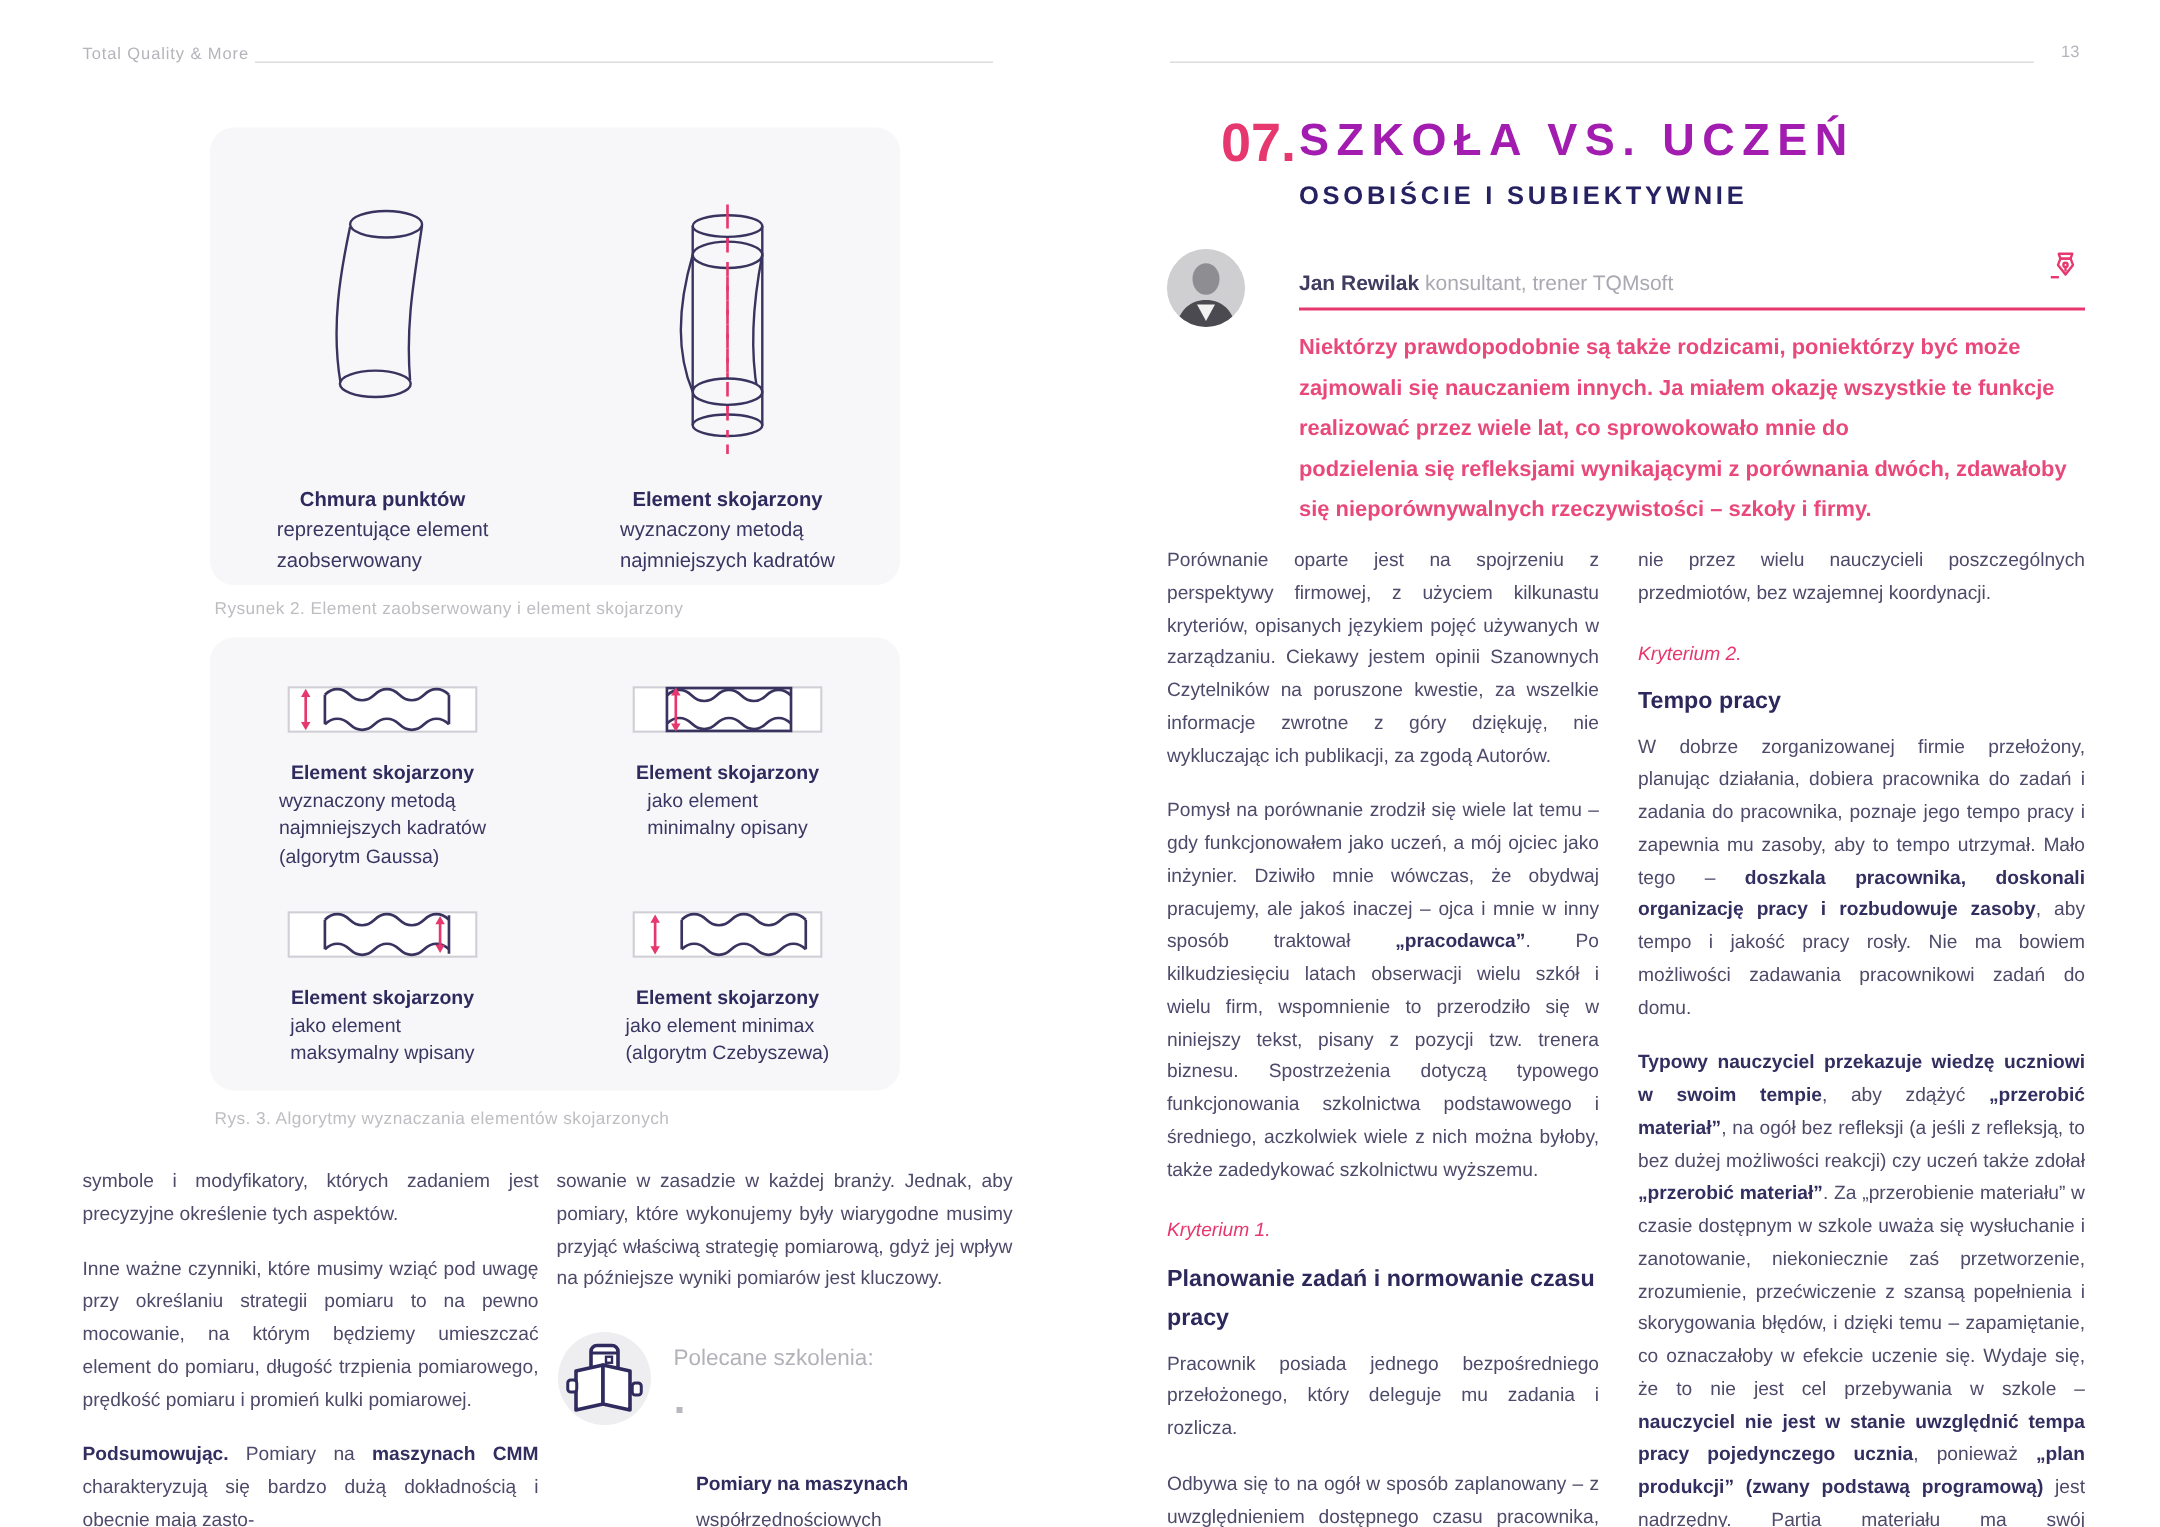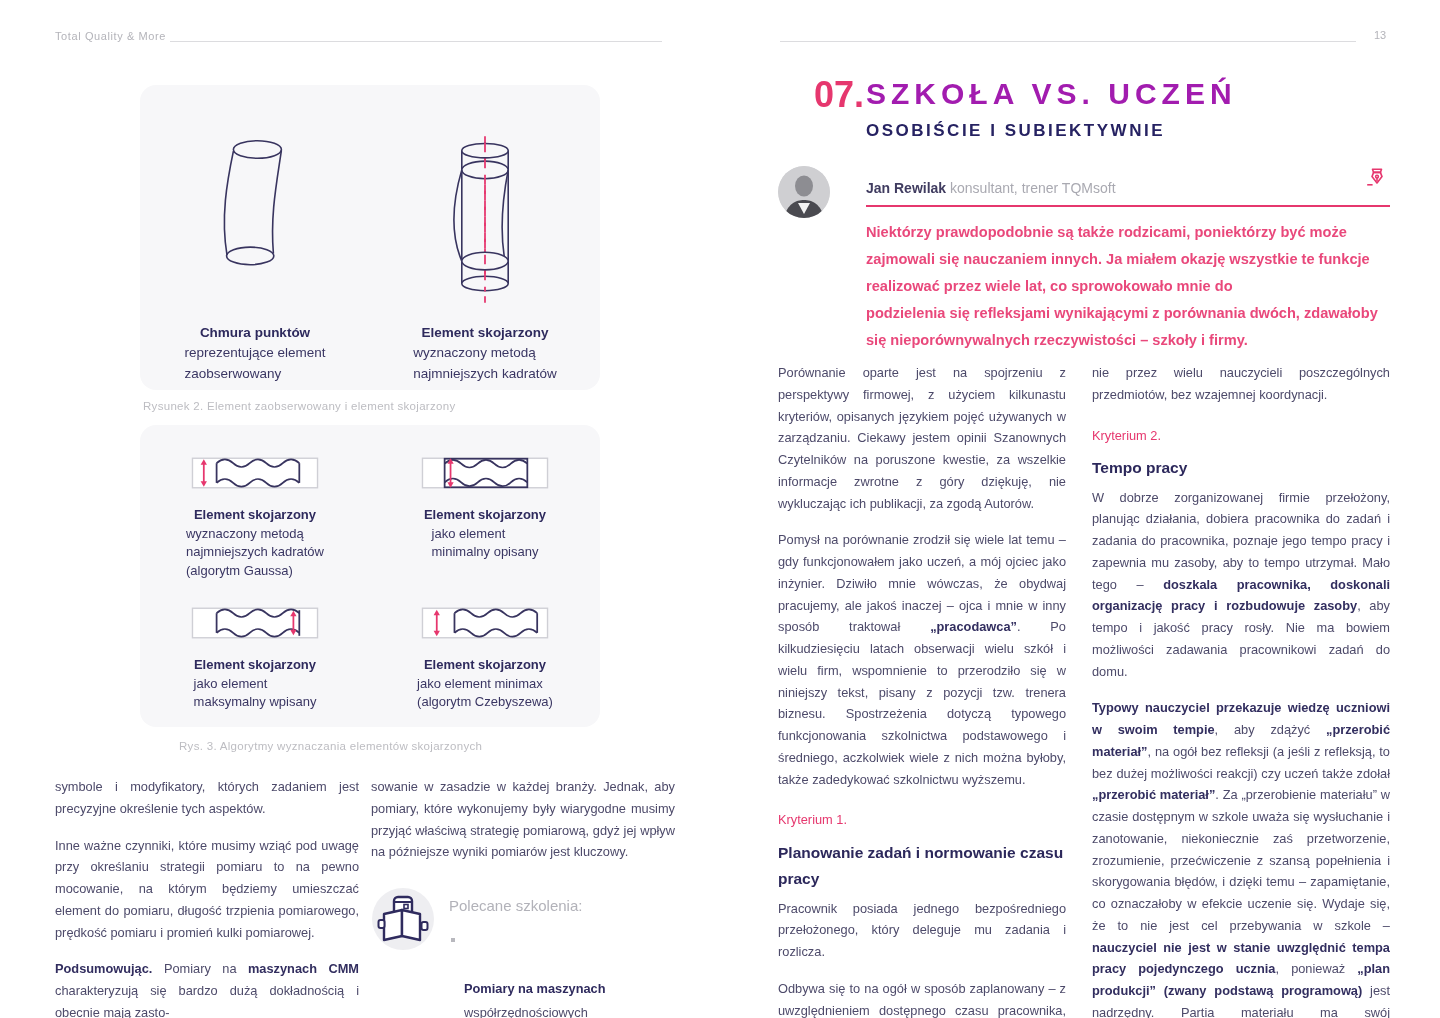--- a/index.html
+++ b/index.html
@@ -15,36 +15,36 @@
   .pageno{position:absolute;left:1374px;top:29px;font-size:11px;color:#b4b4ba;}
   
   .card{position:absolute;background:#f7f7f9;border-radius:16px;}
   .card1{left:140px;top:85px;width:460px;height:305px;display:flex;padding-top:30px;box-sizing:border-box;}
   .fig{width:50%;display:flex;flex-direction:column;align-items:center;}
   .fig-draw{height:208px;display:flex;align-items:flex-end;justify-content:center;}
   .fig-title{font-weight:bold;font-size:13.5px;color:#2e2a5d;line-height:1.5;text-align:center;}
   .fig-desc{font-size:13.5px;color:#3a3663;line-height:1.5;white-space:pre-line;}
   .caption{position:absolute;font-size:11.5px;color:#bdbdc2;letter-spacing:.3px;}
   .cap1{left:143px;top:400px;}
-  .cap2{left:143px;top:740px;margin-left:36px;}
+  .cap2{left:143px;top:740px;}
   .card2{left:140px;top:425px;width:460px;height:302px;display:grid;grid-template-columns:1fr 1fr;
          row-gap:22px;padding-top:28px;box-sizing:border-box;justify-items:center;align-content:start;}
   .cell{display:flex;flex-direction:column;align-items:center;}
   .cell svg{margin-bottom:12px;}
   .cell .fig-title{font-size:13px;}
   .cell .fig-desc{font-size:13px;line-height:1.45;}
   
   .col{position:absolute;font-size:12.8px;line-height:1.7;text-align:justify;color:#4d4a6a;}
   .col p{margin:0 0 15px 0;}
   .col .b{font-weight:bold;color:#322e5f;}
   .lcol1{left:55px;top:776px;width:304px;}
   .lcol2{left:371px;top:776px;width:304px;}
   .rcol1{left:778px;top:362px;width:288px;}
   .rcol2{left:1092px;top:362px;width:298px;}
-  .kryterium{color:#e6376e;margin:19px 0 9px 0 !important;text-align:left;}
+  .kryterium{color:#e6376e;margin:19px 0 9px 0 !important;text-align:left;font-style:italic;}
   .sec-head{font-size:15.5px;font-weight:bold;color:#2c285b;margin:0 0 5px 0;text-align:left;}
   
   .art-no{position:absolute;left:778px;top:74px;font-size:36px;font-weight:bold;color:#e6376e;margin-left:36px;}
   .art-title{position:absolute;left:866px;top:77px;font-size:30px;font-weight:bold;letter-spacing:5px;color:#a21caf;}
   .art-sub{position:absolute;left:866px;top:121px;font-size:17px;font-weight:bold;letter-spacing:2.5px;color:#262262;}
   .avatar{position:absolute;left:778px;top:166px;width:52px;height:52px;border-radius:50%;overflow:hidden;background:#d6d6d9;}
   .author-line{position:absolute;left:866px;top:180px;font-size:14px;}
   .author-name{font-weight:bold;color:#403c60;}
   .author-role{color:#a9a9b1;}
   .pen{position:absolute;left:1364px;top:166px;width:26px;height:26px;}

